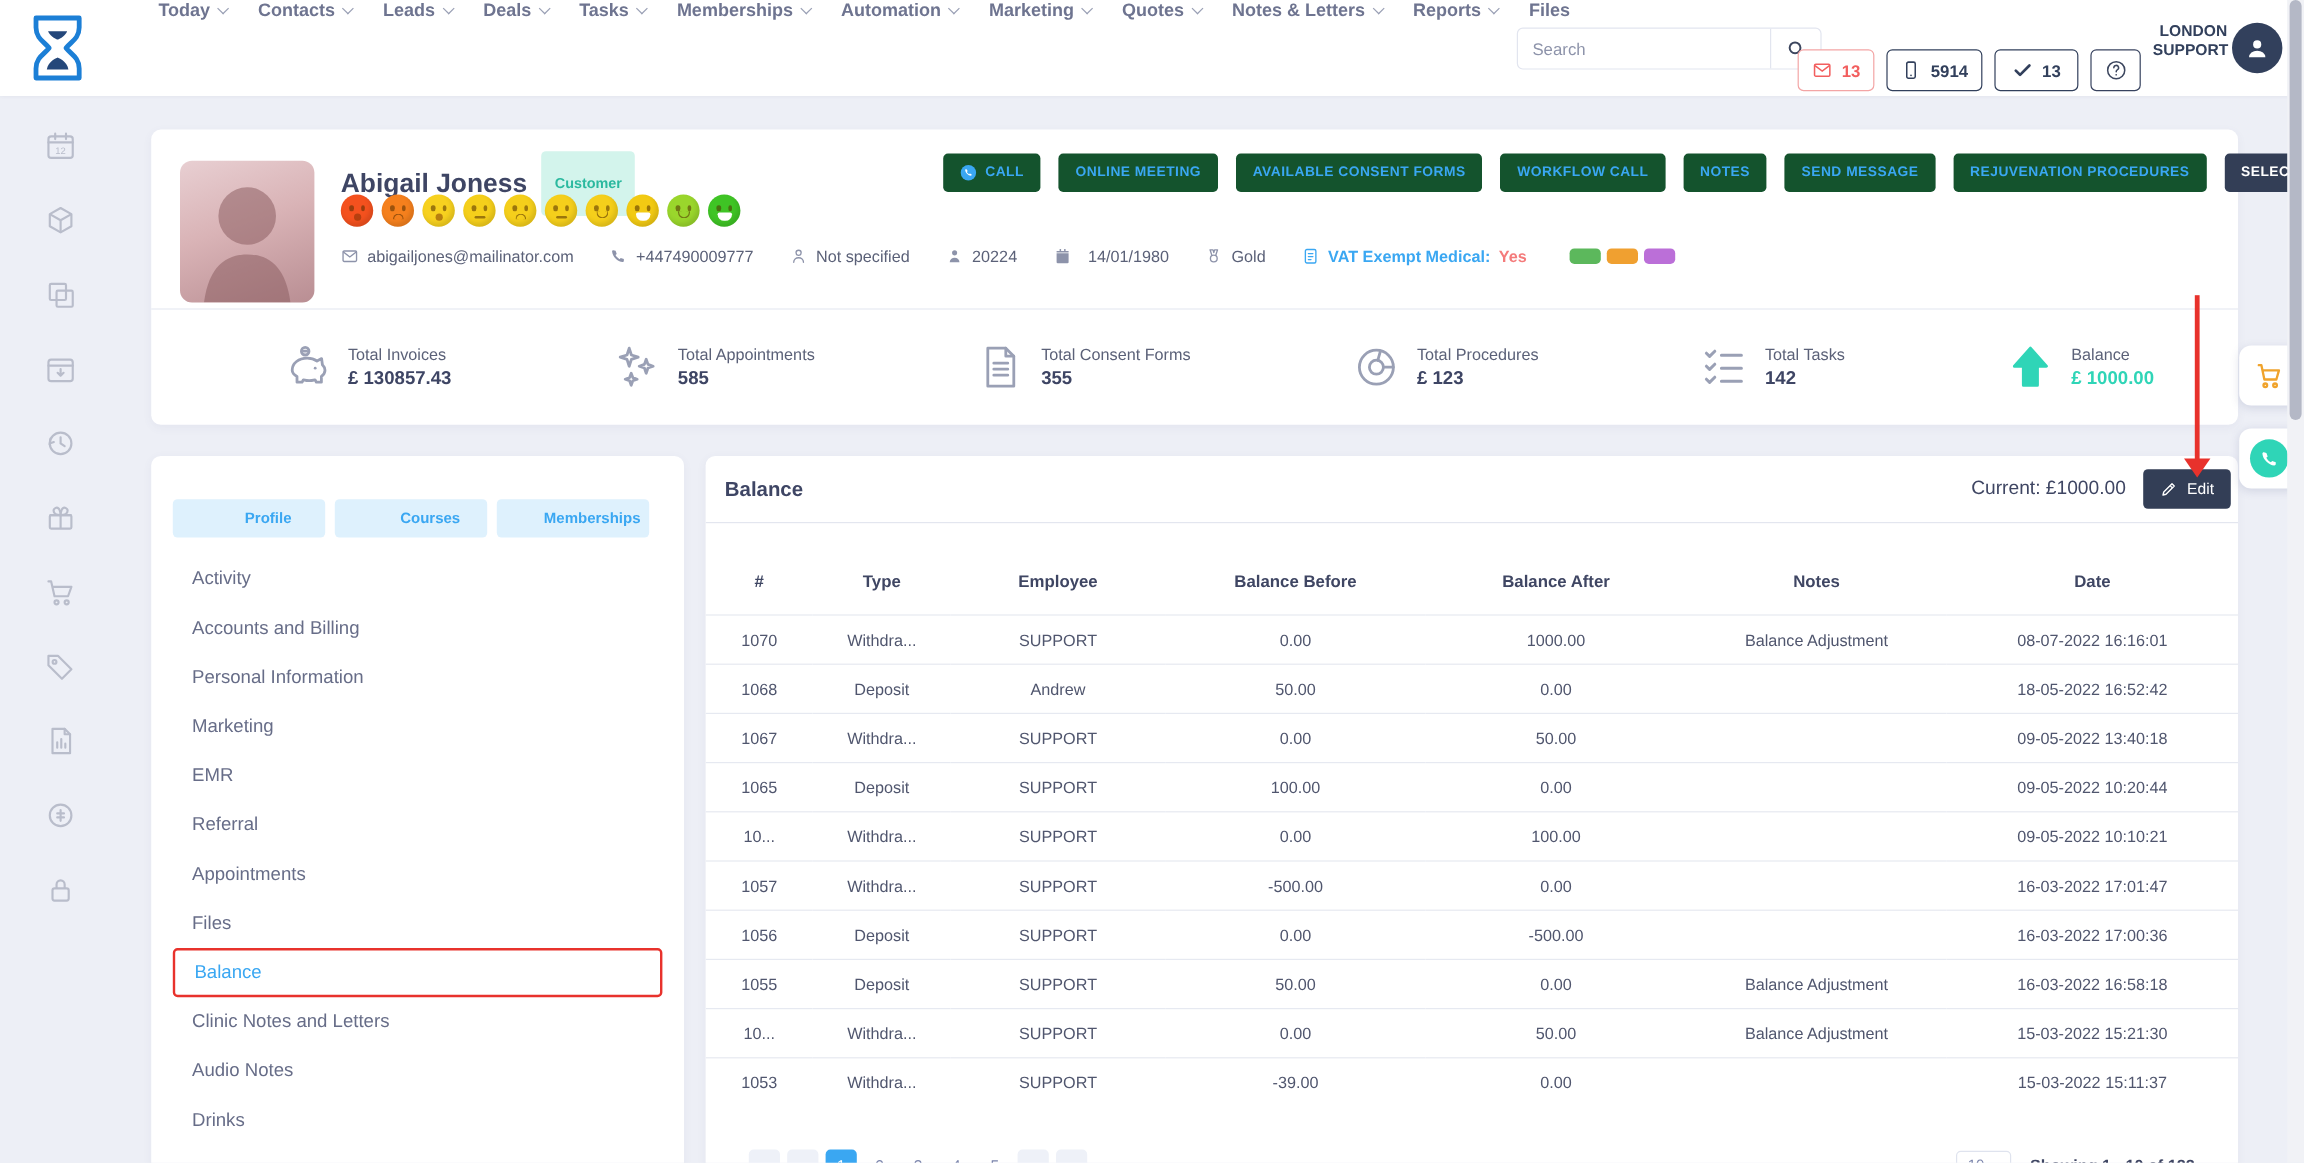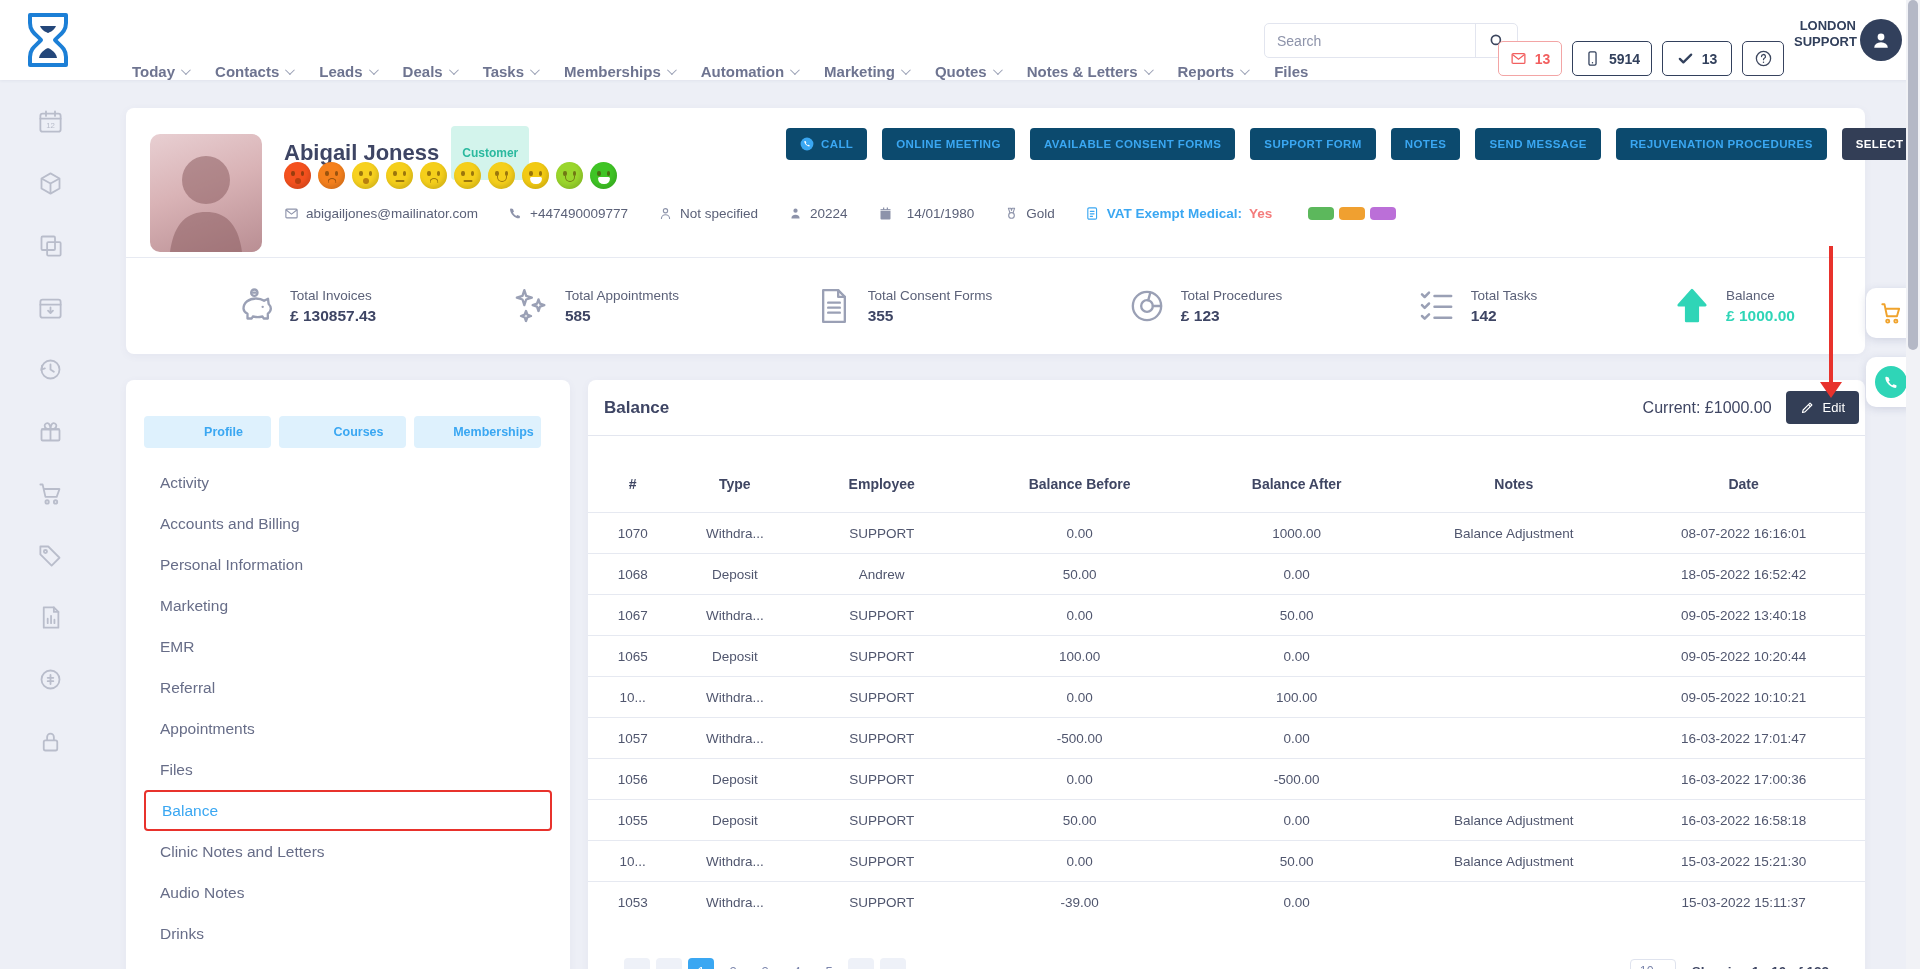--- a/index.html
+++ b/index.html
@@ -7,21 +7,21 @@
   body {
     font-family:"Liberation Sans", sans-serif;
     background:#edeff6; color:#5d6378; position:relative;
   }
   svg { display:block; }
 
   
   .topbar { position:absolute; left:0; top:0; width:1920px; height:80px; background:#fff;
             box-shadow:0 1px 3px rgba(70,80,120,.07); z-index:30; }
   .logo { position:absolute; left:24px; top:11px; width:48px; height:58px; }
-  .topnav { position:absolute; left:132px; top:0; height:80px; display:flex; align-items:flex-end; gap:27px; }
+  .topnav { position:absolute; left:132px; top:0; height:80px; display:flex; align-items:flex-start; gap:27px; }
   .nav-item { display:flex; align-items:center; gap:6px; font-size:15px; font-weight:600;
               color:#6e7490; cursor:pointer; white-space:nowrap; }
   .chev { width:7px; height:7px; border-right:1.7px solid #9aa0b5; border-bottom:1.7px solid #9aa0b5;
           transform:rotate(45deg) translateY(-2px); display:inline-block; }
   .search-wrap { position:absolute; left:1264px; top:23px; width:254px; height:35px;
                  border:1px solid #e2e5ef; border-radius:5px; background:#fff; display:flex; align-items:center; }
   .search-wrap input { border:0; outline:0; flex:1; height:100%; padding:0 12px; font-size:14px;
                        color:#5d6378; font-family:inherit; background:transparent; }
   .search-wrap input::placeholder { color:#8d93aa; }
   .search-btn { width:42px; height:100%; border-left:1px solid #e2e5ef; display:flex; align-items:center;
@@ -69,21 +69,21 @@
   .contact-row { position:absolute; left:158px; top:98px; display:flex; align-items:center; gap:30px;
                  font-size:13.5px; color:#5b6178; }
   .c-item { display:flex; align-items:center; gap:7px; }
   .c-item .cic { color:#8d93aa; }
   .vat-label { color:#3aa7f2; font-weight:600; } .vat-yes { color:#f47b7b; font-weight:600; }
   .chip { width:26px; height:13px; border-radius:4px; display:inline-block; }
   .chips { display:flex; gap:5px; margin-left:6px; }
   .actions-row { position:absolute; left:660px; top:20px; display:flex; gap:15px; }
   .abtn { height:32px; border:0; border-radius:4px; padding:0 14px; font-family:inherit; font-size:11.5px;
           font-weight:700; letter-spacing:.4px; cursor:pointer; display:flex; align-items:center; gap:7px; white-space:nowrap; }
-  .abtn.light { background:#0c4a6e; color:#3aa7f2; }
+  .abtn.light { background:#14532d; color:#3aa7f2; }
   .abtn.dark { background:#333e56; color:#fff; }
   .p-divider { position:absolute; left:0; top:149px; width:100%; height:1px; background:#e7eaf2; }
   .stats { position:absolute; left:110px; right:70px; top:162px; height:72px; display:flex;
            align-items:center; justify-content:space-between; }
   .stat { display:flex; align-items:center; gap:14px; }
   .stat .sic { width:40px; height:40px; color:#9aa0b5; }
   .stat .lbl { font-size:13.5px; color:#5b6178; margin-bottom:4px; }
   .stat .val { font-size:15.5px; font-weight:700; color:#3e4564; }
   .stat.accent .val { color:#2fd5b7; }
 
@@ -510,21 +510,21 @@
       <span>
         <svg width="14" height="14" viewBox="0 0 24 24" fill="#3aa7f2">
           <circle cx="12" cy="12" r="11" fill="#3aa7f2"></circle>
           <path d="M8.2 7c-.5 0-.9.4-.85.9.3 3.9 4.35 7.95 8.25 8.25.5.05.9-.35.9-.85v-1.3l-2.5-.9-.9.95c-1.25-.6-2.6-1.95-3.2-3.2l.95-.9-.9-2.5z" fill="#fff"></path>
         </svg>
       </span>
       <span>CALL</span>
     </button>
     <button class="abtn light">ONLINE MEETING</button>
     <button class="abtn light">AVAILABLE CONSENT FORMS</button>
-    <button class="abtn light">SUPPORT FORM</button>
+    <button class="abtn light">WORKFLOW CALL</button>
     <button class="abtn light">NOTES</button>
     <button class="abtn light">SEND MESSAGE</button>
     <button class="abtn light">REJUVENATION PROCEDURES</button>
     <button class="abtn dark">SELECT</button>
 
   </div>
 
   <div class="p-divider"></div>
 
   <div class="stats">

